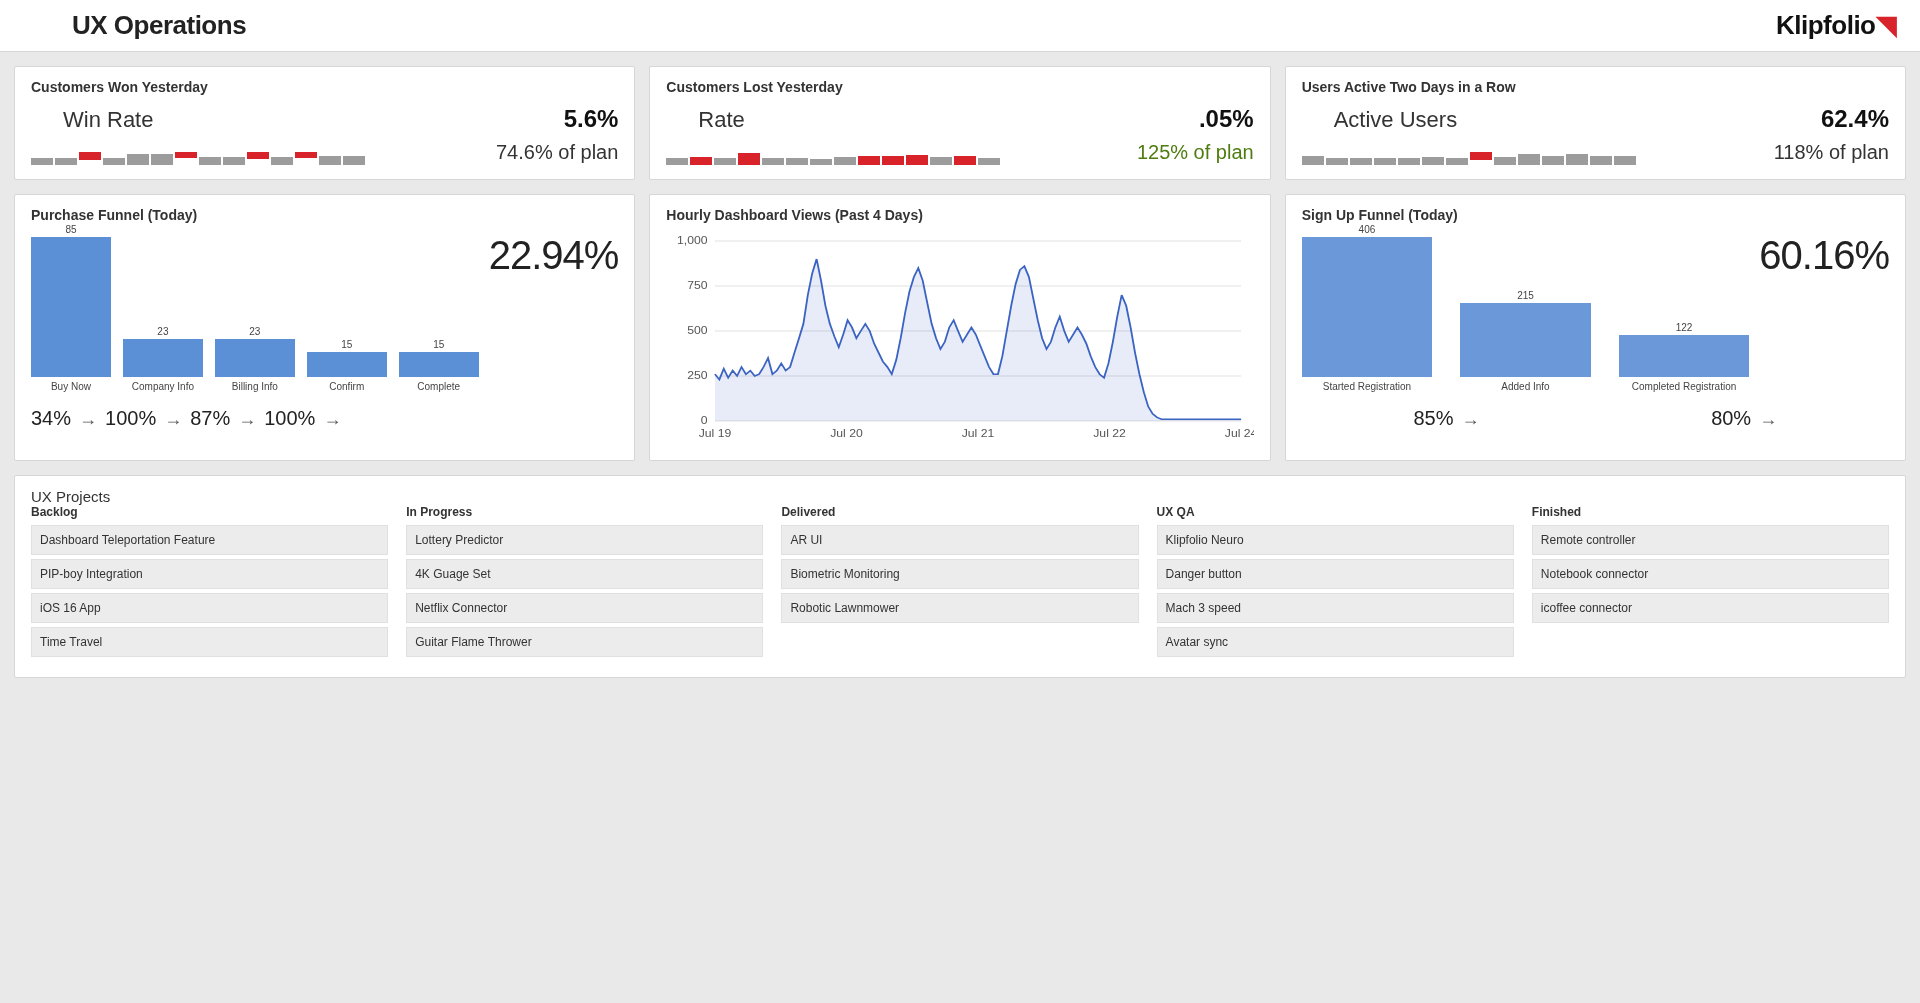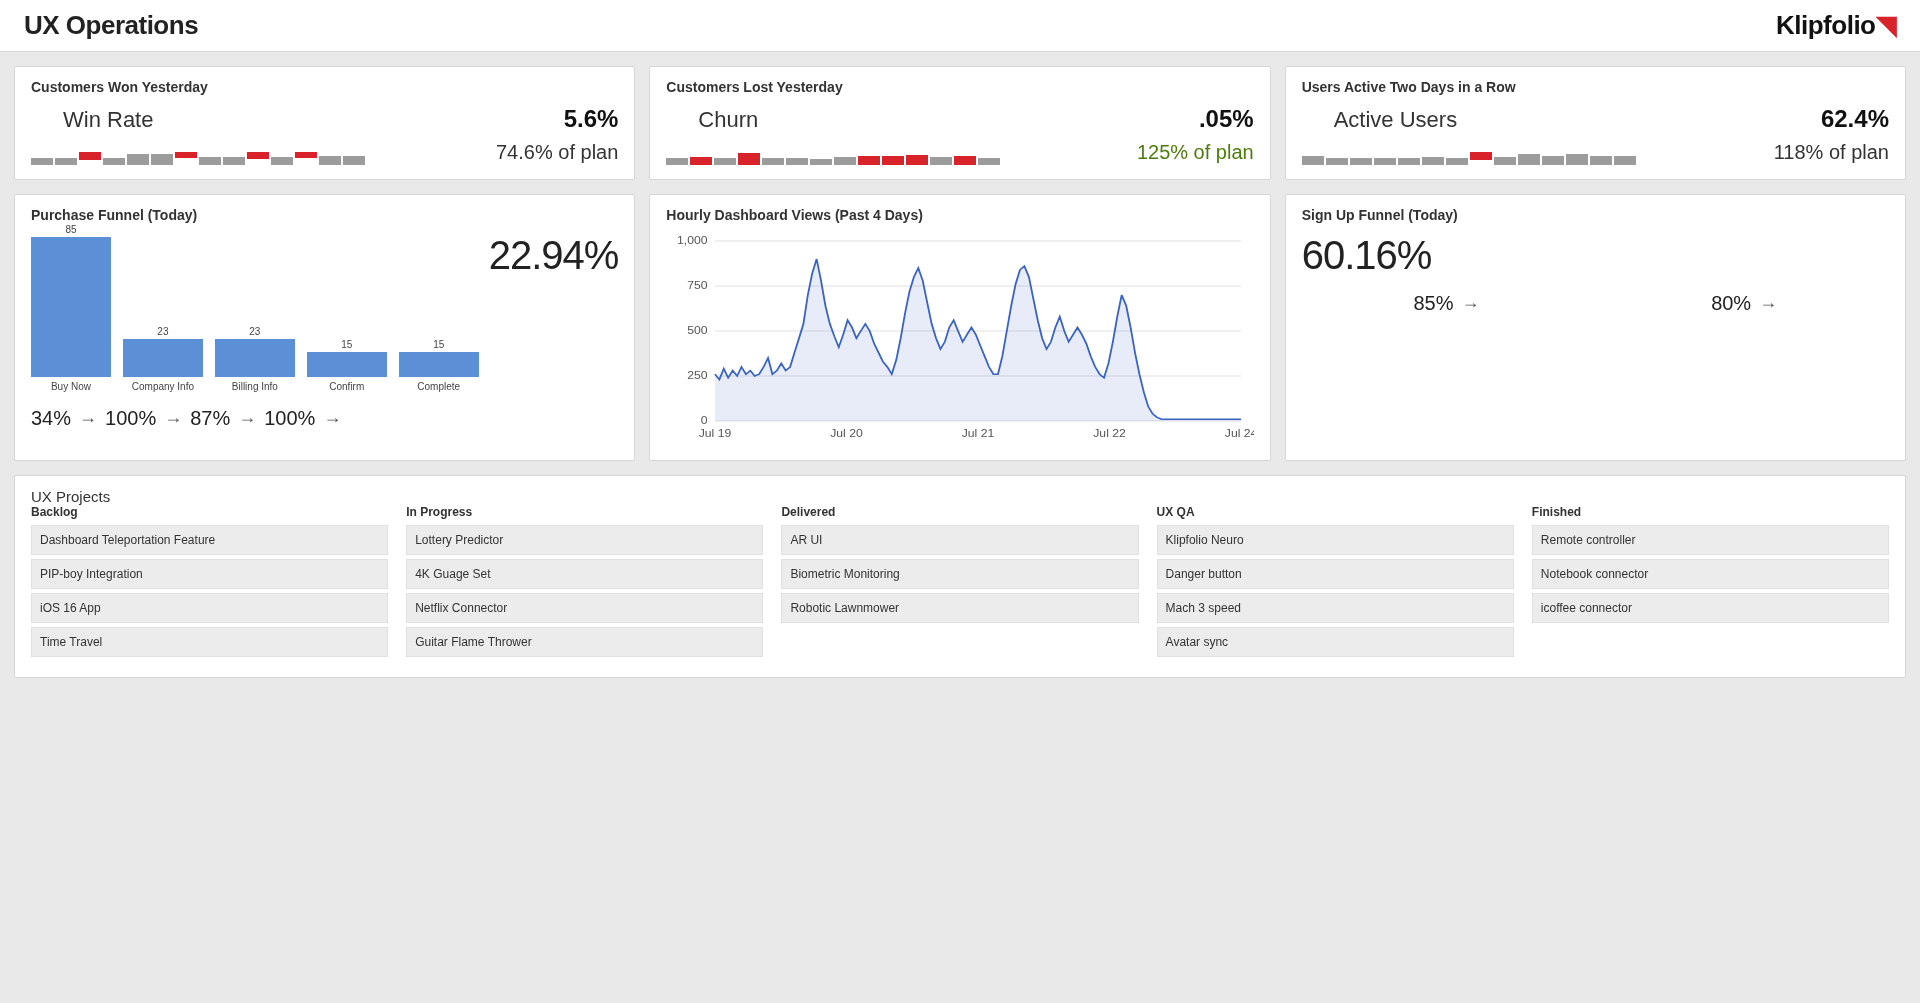--- a/index.html
+++ b/index.html
@@ -15,20 +15,21 @@
     justify-content: space-between;
     align-items: center;
     background: #fff;
     padding: 10px 24px 10px 24px;
     border-bottom: 1px solid #d6d6d6;
   }
   .header h1 {
     font-size: 26px;
     font-weight: 700;
     letter-spacing: -0.5px;
+    margin-left: 48px;
   }
   .logo {
     font-size: 26px;
     font-weight: 800;
     letter-spacing: -0.5px;
     color: #111;
   }
   .logo .accent {
     color: #d8232a;
     font-weight: 900;
@@ -151,21 +152,21 @@
   .funnel-steps {
     display: flex;
     gap: 8px;
     margin-top: 14px;
     font-size: 20px;
     color: #222;
     align-items: center;
   }
   .funnel-step {
     display: flex;
-    align-items: flex-start;
+    align-items: flex-end;
     gap: 8px;
   }
   .arrow {
     font-size: 18px;
     color: #555;
   }
 
   
   .linechart {
     width: 100%;
@@ -242,21 +243,21 @@
             <div class="spark-bar gray" style="height: 9px;"></div>
             <div class="spark-bar gray" style="height: 9px;"></div>
           </div>
         <div class="plan-text">74.6% of plan</div>
       </div>
     </div>
 
     <div class="card">
       <div class="card-title">Customers Lost Yesterday</div>
       <div class="kpi-line1">
-        <div class="kpi-label">Churn</div>
+        <div class="kpi-label">Rate</div>
         <div class="kpi-value">.05%</div>
       </div>
       <div class="kpi-line2">
         <div class="spark">
             <div class="spark-bar gray" style="height: 7px;"></div>
             <div class="spark-bar red" style="height: 8px;"></div>
             <div class="spark-bar gray" style="height: 7px;"></div>
             <div class="spark-bar red" style="height: 12px;"></div>
             <div class="spark-bar gray" style="height: 7px;"></div>
             <div class="spark-bar gray" style="height: 7px;"></div>
@@ -374,20 +375,37 @@
           <text x="362.5" y="204" text-anchor="middle" class="axis-text">Jul 22</text>
           <text x="470" y="204" text-anchor="middle" class="axis-text">Jul 24</text>
           <path d="M 40 188 L 40.0 141.2 L 43.6 146.6 L 47.2 135.8 L 50.8 144.8 L 54.5 137.6 L 58.1 143.0 L 61.7 134.0 L 65.3 141.2 L 68.9 137.6 L 72.5 143.0 L 76.1 141.2 L 79.7 134.0 L 83.4 125.0 L 87.0 141.2 L 90.6 137.6 L 94.2 130.4 L 97.8 137.6 L 101.4 134.0 L 105.0 119.6 L 108.7 105.2 L 112.3 90.8 L 115.9 62.0 L 119.5 40.4 L 123.1 26.0 L 126.7 47.6 L 130.3 72.8 L 133.9 90.8 L 137.6 103.4 L 141.2 114.2 L 144.8 101.6 L 148.4 87.2 L 152.0 94.4 L 155.6 105.2 L 159.2 98.0 L 162.9 90.8 L 166.5 98.0 L 170.1 110.6 L 173.7 119.6 L 177.3 128.6 L 180.9 134.0 L 184.5 141.2 L 188.2 126.8 L 191.8 105.2 L 195.4 80.0 L 199.0 58.4 L 202.6 44.0 L 206.2 35.0 L 209.8 47.6 L 213.4 69.2 L 217.1 90.8 L 220.7 105.2 L 224.3 116.0 L 227.9 108.8 L 231.5 94.4 L 235.1 87.2 L 238.7 98.0 L 242.4 108.8 L 246.0 101.6 L 249.6 94.4 L 253.2 101.6 L 256.8 112.4 L 260.4 123.2 L 264.0 134.0 L 267.6 141.2 L 271.3 141.2 L 274.9 123.2 L 278.5 98.0 L 282.1 72.8 L 285.7 51.2 L 289.3 36.8 L 292.9 33.2 L 296.6 44.0 L 300.2 65.6 L 303.8 87.2 L 307.4 105.2 L 311.0 116.0 L 314.6 108.8 L 318.2 94.4 L 321.8 83.6 L 325.5 98.0 L 329.1 108.8 L 332.7 101.6 L 336.3 94.4 L 339.9 101.6 L 343.5 110.6 L 347.1 123.2 L 350.8 134.0 L 354.4 141.2 L 358.0 144.8 L 361.6 130.4 L 365.2 108.8 L 368.8 83.6 L 372.4 62.0 L 376.1 72.8 L 379.7 94.4 L 383.3 119.6 L 386.9 141.2 L 390.5 159.2 L 394.1 173.6 L 397.7 180.8 L 401.3 184.4 L 405.0 186.2 L 408.6 186.2 L 412.2 186.2 L 415.8 186.2 L 419.4 186.2 L 423.0 186.2 L 426.6 186.2 L 430.3 186.2 L 433.9 186.2 L 437.5 186.2 L 441.1 186.2 L 444.7 186.2 L 448.3 186.2 L 451.9 186.2 L 455.5 186.2 L 459.2 186.2 L 462.8 186.2 L 466.4 186.2 L 470.0 186.2 L 470 188 Z" class="series-area"></path>
           <path d="M 40.0 141.2 L 43.6 146.6 L 47.2 135.8 L 50.8 144.8 L 54.5 137.6 L 58.1 143.0 L 61.7 134.0 L 65.3 141.2 L 68.9 137.6 L 72.5 143.0 L 76.1 141.2 L 79.7 134.0 L 83.4 125.0 L 87.0 141.2 L 90.6 137.6 L 94.2 130.4 L 97.8 137.6 L 101.4 134.0 L 105.0 119.6 L 108.7 105.2 L 112.3 90.8 L 115.9 62.0 L 119.5 40.4 L 123.1 26.0 L 126.7 47.6 L 130.3 72.8 L 133.9 90.8 L 137.6 103.4 L 141.2 114.2 L 144.8 101.6 L 148.4 87.2 L 152.0 94.4 L 155.6 105.2 L 159.2 98.0 L 162.9 90.8 L 166.5 98.0 L 170.1 110.6 L 173.7 119.6 L 177.3 128.6 L 180.9 134.0 L 184.5 141.2 L 188.2 126.8 L 191.8 105.2 L 195.4 80.0 L 199.0 58.4 L 202.6 44.0 L 206.2 35.0 L 209.8 47.6 L 213.4 69.2 L 217.1 90.8 L 220.7 105.2 L 224.3 116.0 L 227.9 108.8 L 231.5 94.4 L 235.1 87.2 L 238.7 98.0 L 242.4 108.8 L 246.0 101.6 L 249.6 94.4 L 253.2 101.6 L 256.8 112.4 L 260.4 123.2 L 264.0 134.0 L 267.6 141.2 L 271.3 141.2 L 274.9 123.2 L 278.5 98.0 L 282.1 72.8 L 285.7 51.2 L 289.3 36.8 L 292.9 33.2 L 296.6 44.0 L 300.2 65.6 L 303.8 87.2 L 307.4 105.2 L 311.0 116.0 L 314.6 108.8 L 318.2 94.4 L 321.8 83.6 L 325.5 98.0 L 329.1 108.8 L 332.7 101.6 L 336.3 94.4 L 339.9 101.6 L 343.5 110.6 L 347.1 123.2 L 350.8 134.0 L 354.4 141.2 L 358.0 144.8 L 361.6 130.4 L 365.2 108.8 L 368.8 83.6 L 372.4 62.0 L 376.1 72.8 L 379.7 94.4 L 383.3 119.6 L 386.9 141.2 L 390.5 159.2 L 394.1 173.6 L 397.7 180.8 L 401.3 184.4 L 405.0 186.2 L 408.6 186.2 L 412.2 186.2 L 415.8 186.2 L 419.4 186.2 L 423.0 186.2 L 426.6 186.2 L 430.3 186.2 L 433.9 186.2 L 437.5 186.2 L 441.1 186.2 L 444.7 186.2 L 448.3 186.2 L 451.9 186.2 L 455.5 186.2 L 459.2 186.2 L 462.8 186.2 L 466.4 186.2 L 470.0 186.2 " class="series-line"></path>
         </svg>
     </div>
 
     <div class="card">
       <div class="card-title">Sign Up Funnel (Today)</div>
       <div class="funnel-wrap">
+        <div class="funnel-bars signup-bars">
+            <div class="funnel-col">
+              <div class="funnel-barlabel">406</div>
+              <div class="funnel-bar" style="height: 140px;"></div>
+              <div class="funnel-cat">Started Registration</div>
+            </div>
+            <div class="funnel-col">
+              <div class="funnel-barlabel">215</div>
+              <div class="funnel-bar" style="height: 74.1379px;"></div>
+              <div class="funnel-cat">Added Info</div>
+            </div>
+            <div class="funnel-col">
+              <div class="funnel-barlabel">122</div>
+              <div class="funnel-bar" style="height: 42.069px;"></div>
+              <div class="funnel-cat">Completed Registration</div>
+            </div>
+          </div>
         <div class="funnel-big">60.16%</div>
       </div>
       <div class="funnel-steps" style="justify-content:space-around;">
           <div class="funnel-step">
             <span>85%</span>
             <span class="arrow">→</span>
           </div>
           <div class="funnel-step">
             <span>80%</span>
             <span class="arrow">→</span>

